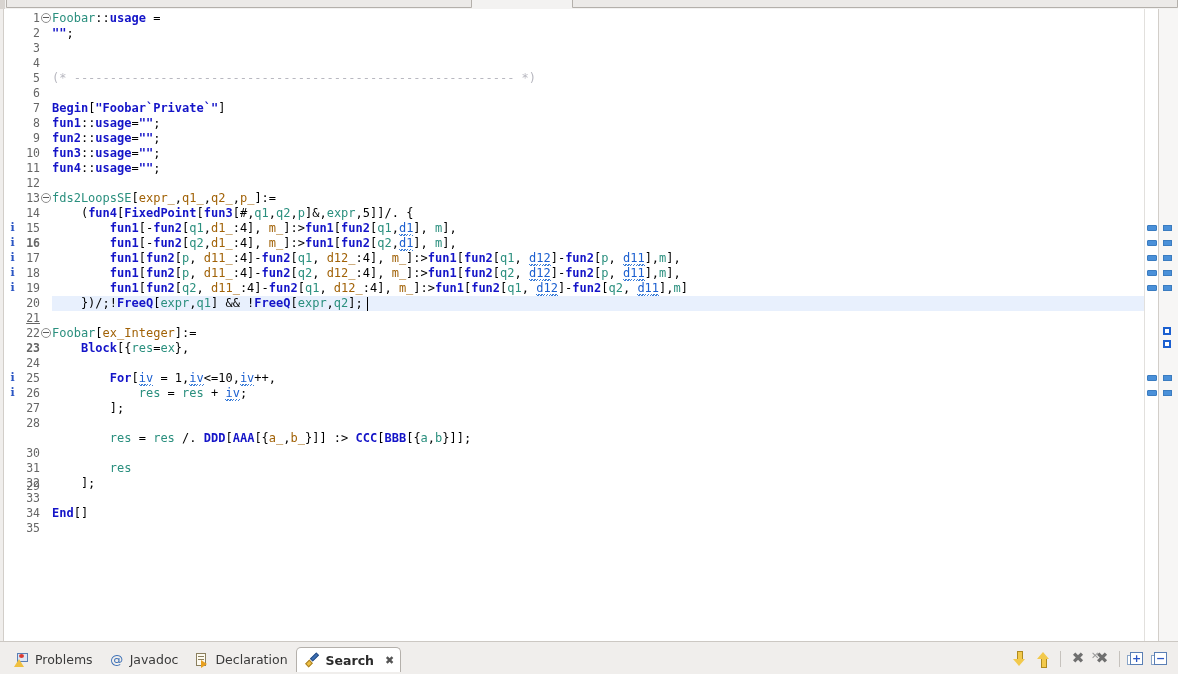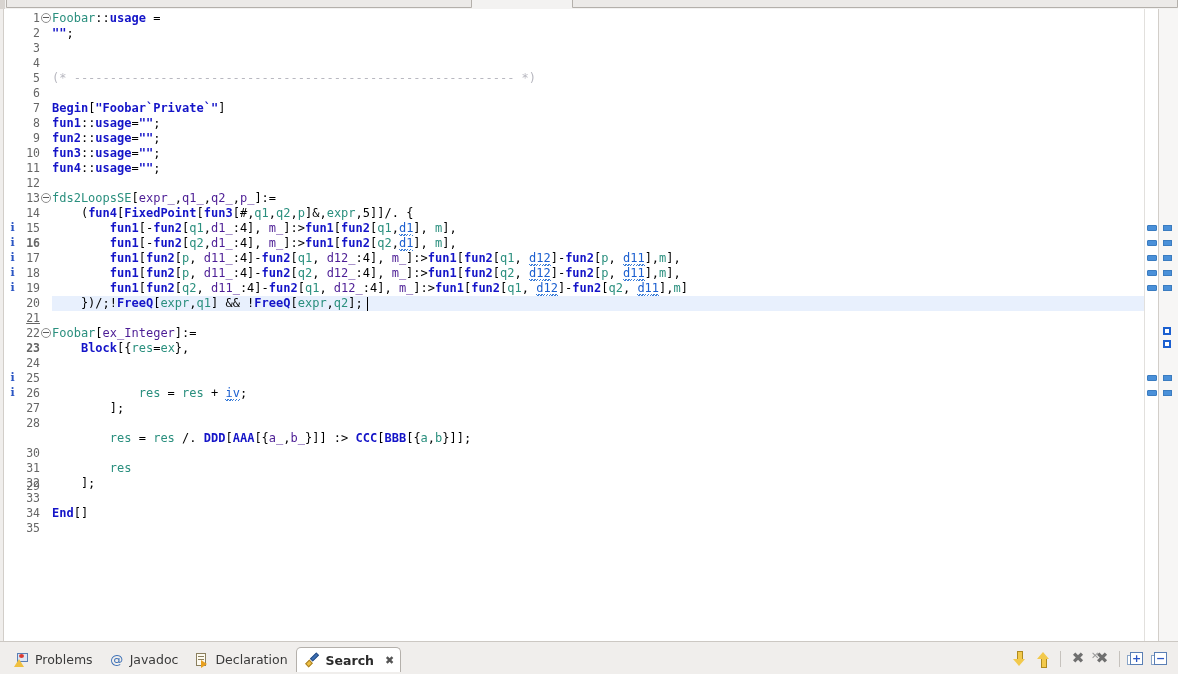--- a/index.html
+++ b/index.html
@@ -142,21 +142,21 @@
     position: absolute;
     left: 0;
     width: 1092px;
     height: 15px;
     background: #e8f0fd;
   }
 
   
   .t-kw   { color: #1414c8; font-weight: bold; }
   .t-fn   { color: #2a8f7e; }
-  .t-par  { color: #4c1d95; }
+  .t-par  { color: #a16207; }
   .t-str  { color: #1414c8; font-weight: bold; }
   .t-cmt  { color: #b8b8c0; }
   .t-pln  { color: #000000; }
   .t-sq   { color: #1b5fd0; position: relative; }
   .t-sq::after {
     content: "";
     position: absolute;
     left: 0; right: 0; bottom: -1px;
     height: 2px;
     background: repeating-linear-gradient(
@@ -507,20 +507,21 @@
         <div class="code-line" style="top: 212px;"><span class="t-pln">        </span><span class="t-kw">fun1</span><span class="t-pln">[-</span><span class="t-kw">fun2</span><span class="t-pln">[</span><span class="t-fn">q1</span><span class="t-pln">,</span><span class="t-par">d1_</span><span class="t-pln">:4], </span><span class="t-par">m_</span><span class="t-pln">]:&gt;</span><span class="t-kw">fun1</span><span class="t-pln">[</span><span class="t-kw">fun2</span><span class="t-pln">[</span><span class="t-fn">q1</span><span class="t-pln">,</span><span class="t-sq">d1</span><span class="t-pln">], </span><span class="t-fn">m</span><span class="t-pln">],</span></div>
         <div class="code-line" style="top: 227px;"><span class="t-pln">        </span><span class="t-kw">fun1</span><span class="t-pln">[-</span><span class="t-kw">fun2</span><span class="t-pln">[</span><span class="t-fn">q2</span><span class="t-pln">,</span><span class="t-par">d1_</span><span class="t-pln">:4], </span><span class="t-par">m_</span><span class="t-pln">]:&gt;</span><span class="t-kw">fun1</span><span class="t-pln">[</span><span class="t-kw">fun2</span><span class="t-pln">[</span><span class="t-fn">q2</span><span class="t-pln">,</span><span class="t-sq">d1</span><span class="t-pln">], </span><span class="t-fn">m</span><span class="t-pln">],</span></div>
         <div class="code-line" style="top: 242px;"><span class="t-pln">        </span><span class="t-kw">fun1</span><span class="t-pln">[</span><span class="t-kw">fun2</span><span class="t-pln">[</span><span class="t-fn">p</span><span class="t-pln">, </span><span class="t-par">d11_</span><span class="t-pln">:4]-</span><span class="t-kw">fun2</span><span class="t-pln">[</span><span class="t-fn">q1</span><span class="t-pln">, </span><span class="t-par">d12_</span><span class="t-pln">:4], </span><span class="t-par">m_</span><span class="t-pln">]:&gt;</span><span class="t-kw">fun1</span><span class="t-pln">[</span><span class="t-kw">fun2</span><span class="t-pln">[</span><span class="t-fn">q1</span><span class="t-pln">, </span><span class="t-sq">d12</span><span class="t-pln">]-</span><span class="t-kw">fun2</span><span class="t-pln">[</span><span class="t-fn">p</span><span class="t-pln">, </span><span class="t-sq">d11</span><span class="t-pln">],</span><span class="t-fn">m</span><span class="t-pln">],</span></div>
         <div class="code-line" style="top: 257px;"><span class="t-pln">        </span><span class="t-kw">fun1</span><span class="t-pln">[</span><span class="t-kw">fun2</span><span class="t-pln">[</span><span class="t-fn">p</span><span class="t-pln">, </span><span class="t-par">d11_</span><span class="t-pln">:4]-</span><span class="t-kw">fun2</span><span class="t-pln">[</span><span class="t-fn">q2</span><span class="t-pln">, </span><span class="t-par">d12_</span><span class="t-pln">:4], </span><span class="t-par">m_</span><span class="t-pln">]:&gt;</span><span class="t-kw">fun1</span><span class="t-pln">[</span><span class="t-kw">fun2</span><span class="t-pln">[</span><span class="t-fn">q2</span><span class="t-pln">, </span><span class="t-sq">d12</span><span class="t-pln">]-</span><span class="t-kw">fun2</span><span class="t-pln">[</span><span class="t-fn">p</span><span class="t-pln">, </span><span class="t-sq">d11</span><span class="t-pln">],</span><span class="t-fn">m</span><span class="t-pln">],</span></div>
         <div class="code-line" style="top: 272px;"><span class="t-pln">        </span><span class="t-kw">fun1</span><span class="t-pln">[</span><span class="t-kw">fun2</span><span class="t-pln">[</span><span class="t-fn">q2</span><span class="t-pln">, </span><span class="t-par">d11_</span><span class="t-pln">:4]-</span><span class="t-kw">fun2</span><span class="t-pln">[</span><span class="t-fn">q1</span><span class="t-pln">, </span><span class="t-par">d12_</span><span class="t-pln">:4], </span><span class="t-par">m_</span><span class="t-pln">]:&gt;</span><span class="t-kw">fun1</span><span class="t-pln">[</span><span class="t-kw">fun2</span><span class="t-pln">[</span><span class="t-fn">q1</span><span class="t-pln">, </span><span class="t-sq">d12</span><span class="t-pln">]-</span><span class="t-kw">fun2</span><span class="t-pln">[</span><span class="t-fn">q2</span><span class="t-pln">, </span><span class="t-sq">d11</span><span class="t-pln">],</span><span class="t-fn">m</span><span class="t-pln">]</span></div>
         <div class="code-line" style="top: 287px;"><span class="t-pln">    })/;!</span><span class="t-kw">FreeQ</span><span class="t-pln">[</span><span class="t-fn">expr</span><span class="t-pln">,</span><span class="t-fn">q1</span><span class="t-pln">] &amp;&amp; !</span><span class="t-kw">FreeQ</span><span class="t-pln">[</span><span class="t-fn">expr</span><span class="t-pln">,</span><span class="t-fn">q2</span><span class="t-pln">];</span></div>
         <div class="code-line" style="top: 302px;"></div>
         <div class="code-line" style="top: 317px;"><span class="t-fn">Foobar</span><span class="t-pln">[</span><span class="t-par">ex_Integer</span><span class="t-pln">]:=</span></div>
         <div class="code-line" style="top: 332px;"><span class="t-pln">    </span><span class="t-kw">Block</span><span class="t-pln">[{</span><span class="t-fn">res</span><span class="t-pln">=</span><span class="t-fn">ex</span><span class="t-pln">},</span></div>
         <div class="code-line" style="top: 347px;"></div>
+        <div class="code-line" style="top: 362px;"><span class="t-pln">        </span><span class="t-kw">For</span><span class="t-pln">[</span><span class="t-sq">iv</span><span class="t-pln"> = 1,</span><span class="t-sq">iv</span><span class="t-pln">&lt;=10,</span><span class="t-sq">iv</span><span class="t-pln">++,</span></div>
         <div class="code-line" style="top: 377px;"><span class="t-pln">            </span><span class="t-fn">res</span><span class="t-pln"> = </span><span class="t-fn">res</span><span class="t-pln"> + </span><span class="t-sq">iv</span><span class="t-pln">;</span></div>
         <div class="code-line" style="top: 392px;"><span class="t-pln">        ];</span></div>
         <div class="code-line" style="top: 407px;"></div>
         <div class="code-line" style="top: 422px;"><span class="t-pln">        </span><span class="t-fn">res</span><span class="t-pln"> = </span><span class="t-fn">res</span><span class="t-pln"> /. </span><span class="t-kw">DDD</span><span class="t-pln">[</span><span class="t-kw">AAA</span><span class="t-pln">[{</span><span class="t-par">a_</span><span class="t-pln">,</span><span class="t-par">b_</span><span class="t-pln">}]] :&gt; </span><span class="t-kw">CCC</span><span class="t-pln">[</span><span class="t-kw">BBB</span><span class="t-pln">[{</span><span class="t-fn">a</span><span class="t-pln">,</span><span class="t-fn">b</span><span class="t-pln">}]];</span></div>
         <div class="code-line" style="top: 437px;"></div>
         <div class="code-line" style="top: 452px;"><span class="t-pln">        </span><span class="t-fn">res</span></div>
         <div class="code-line" style="top: 467px;"><span class="t-pln">    ];</span></div>
         <div class="code-line" style="top: 482px;"></div>
         <div class="code-line" style="top: 497px;"><span class="t-kw">End</span><span class="t-pln">[]</span></div>
         <div class="code-line" style="top: 512px;"></div>

